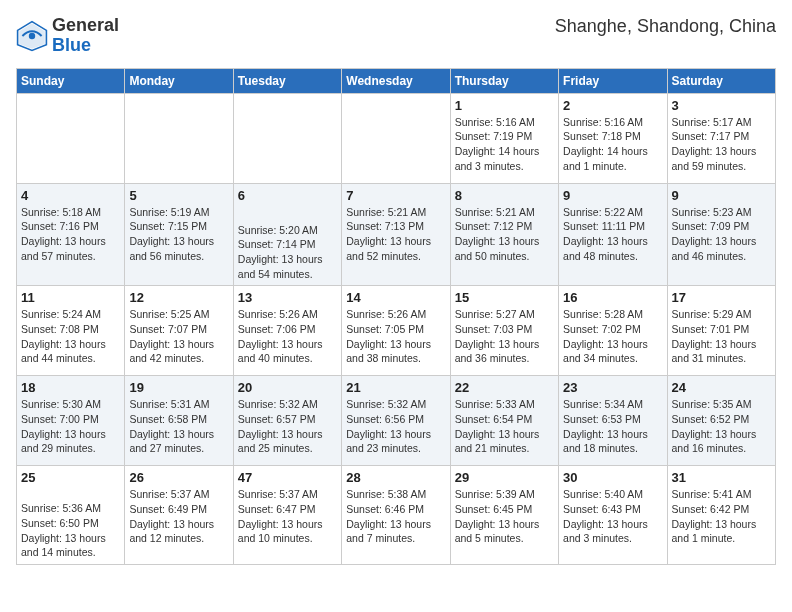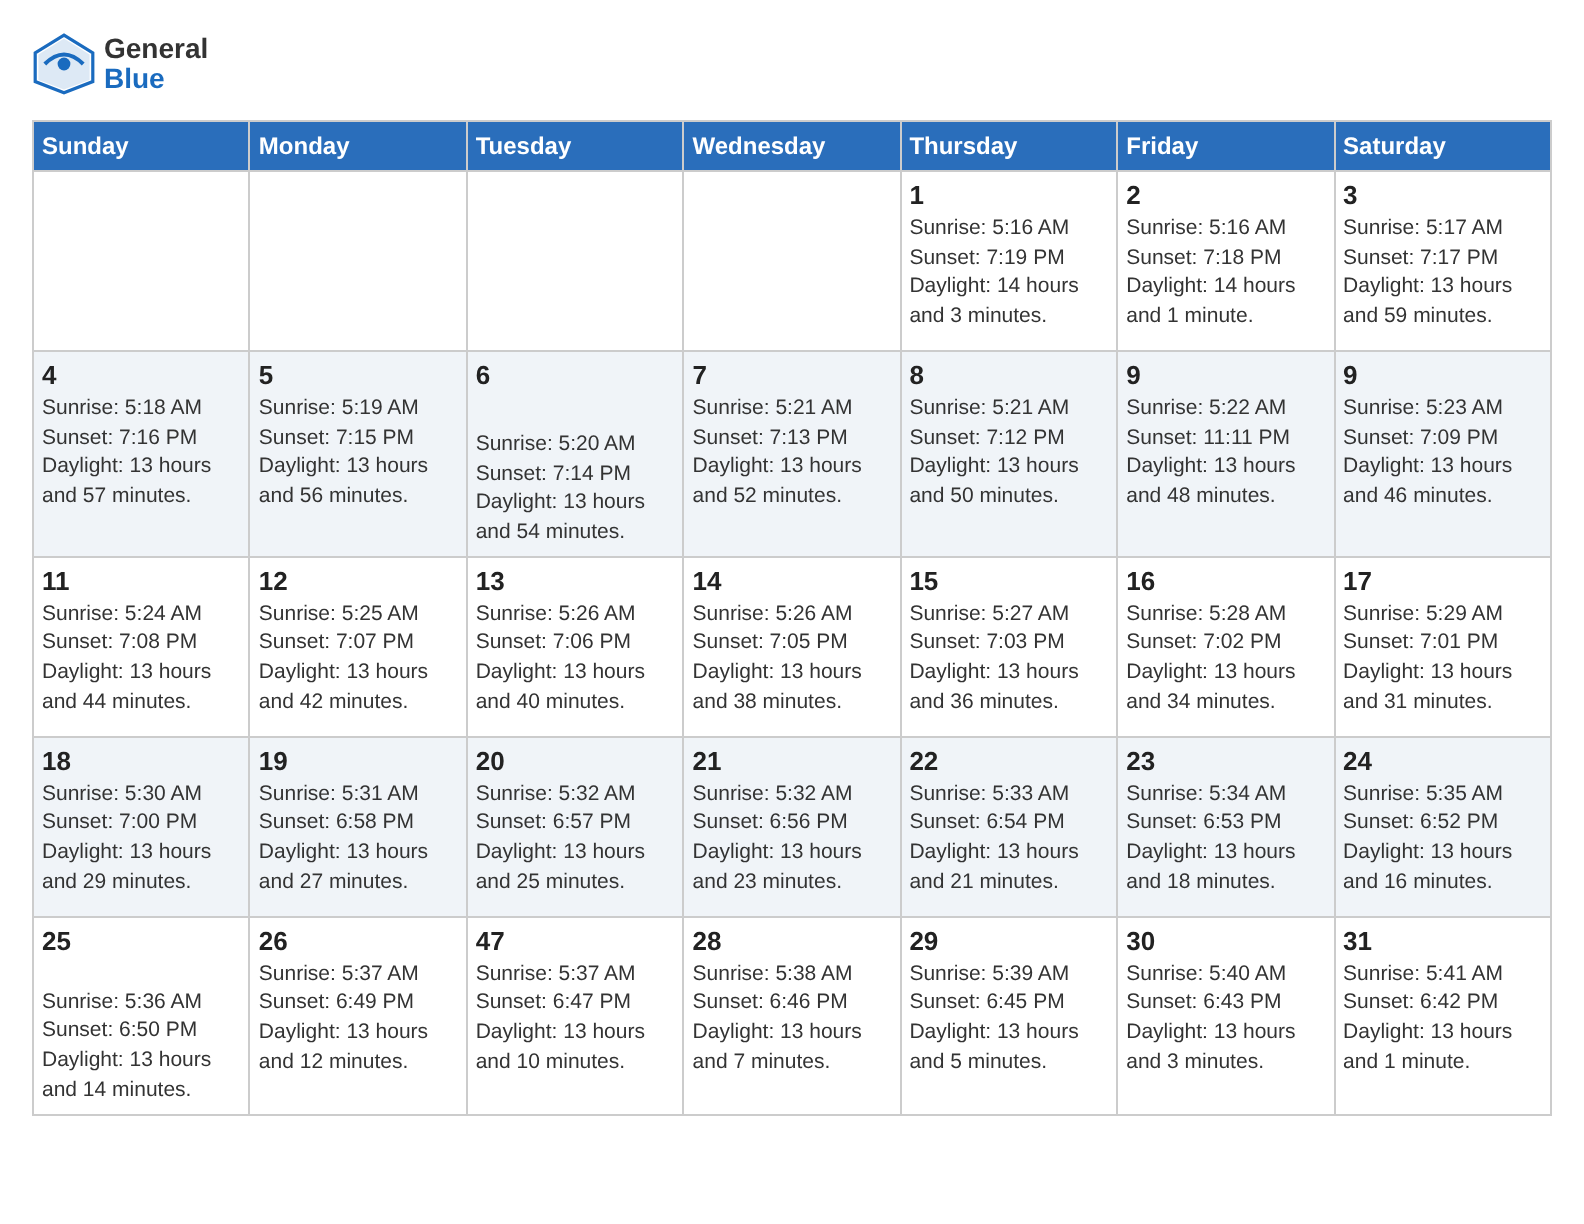--- a/index.html
+++ b/index.html
@@ -15,21 +15,21 @@
       justify-content: space-between;
       align-items: flex-start;
       margin-bottom: 12px;
     }
     .logo {
       display: flex;
       align-items: center;
       gap: 4px;
     }
     .logo-text {
-      font-size: 14px;
+      font-size: 18px;
       font-weight: bold;
       line-height: 1.1;
     }
     .logo-general { color: #333; }
     .logo-blue { color: #1a6bbf; }
     .logo-icon {
       width: 32px;
       height: 32px;
     }
     .title-block {
@@ -95,20 +95,21 @@
       <polygon points="20,2 38,13 38,31 20,38 2,31 2,13" fill="none" stroke="#1a6bbf" stroke-width="2"></polygon>
       <path d="M8 20 Q20 8 32 20" fill="none" stroke="#1a6bbf" stroke-width="2.5"></path>
       <circle cx="20" cy="20" r="4" fill="#1a6bbf"></circle>
     </svg>
     <div class="logo-text">
       <span class="logo-general">General</span><br>
       <span class="logo-blue">Blue</span>
     </div>
   </div>
   <div class="title-block">
+    <h2>Shanghe, Shandong, China</h2>
   </div>
 </div>
 
 <table>
   <thead>
     <tr>
     <th>Sunday</th>
         <th>Monday</th>
         <th>Tuesday</th>
         <th>Wednesday</th>

